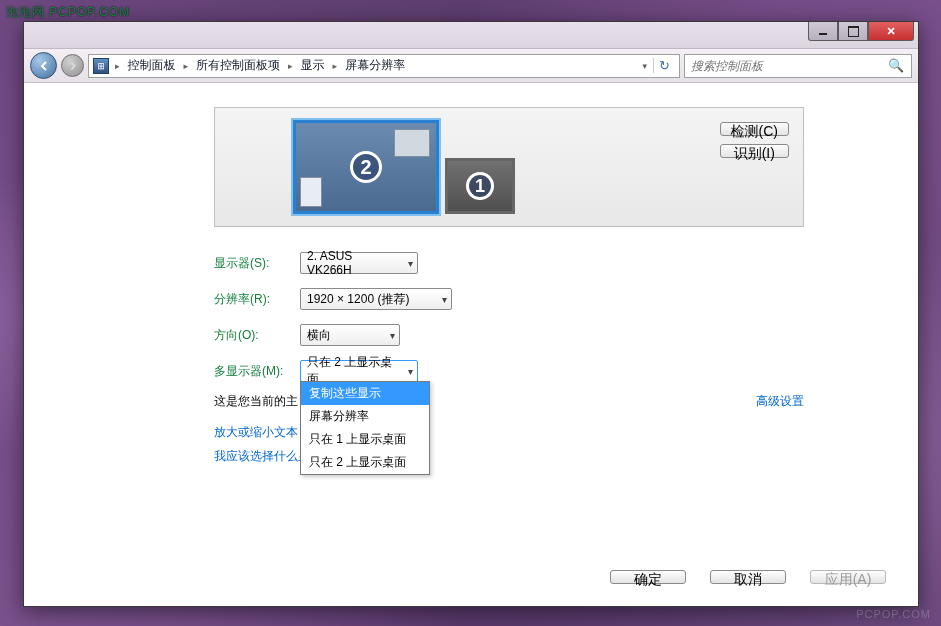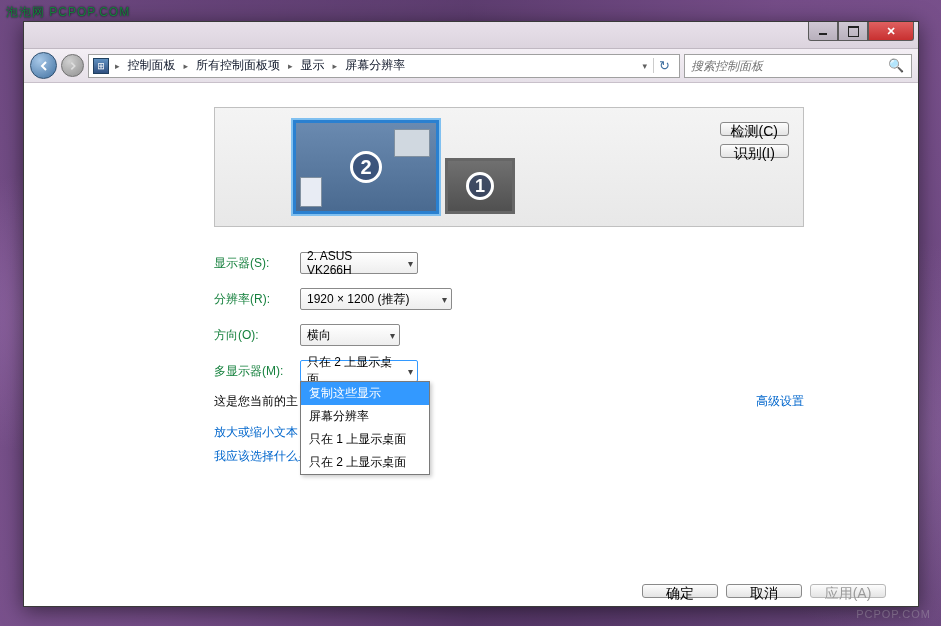--- a/index.html
+++ b/index.html
@@ -59,21 +59,21 @@
   .w140{width:118px;} .w170{width:152px;} .w100{width:100px;} .w130{width:118px;justify-content:center;}
   .combo.open{ border-color:#3399ff; background:#fff;}
   .dropdown { position:absolute; top:100%; left:-1px; width:130px; background:#fff; border:1px solid #7a7a7a; z-index:50; box-shadow:2px 2px 4px rgba(0,0,0,0.2);}
   .dropdown-item { padding:3px 8px; font-size:12px; cursor:pointer;}
   .dropdown-item.hl{ background:#3399ff; color:#fff;}
   .link { color:#0066cc; font-size:12px; cursor:pointer;}
   .note-row{ font-size:12px; margin-top:4px; display:flex; justify-content:space-between; align-items:center;}
   .links-col{ margin-top:14px;}
   .links-col .link{ display:block; margin:7px 0;}
 
-  .footer-btns{ position:absolute; right:32px; bottom:8px; display:flex; gap:8px;border-radius:6px;}
+  .footer-btns{ position:absolute; right:32px; bottom:22px; display:flex; gap:24px;border-radius:6px;}
   .footer-btns .btn{ min-width:76px;}
 </style>
 </head>
 <body>
 <div class="bg-texture"></div>
 <div class="watermark">泡泡网  PCPOP.COM</div>
 <div class="watermark2">PCPOP.COM</div>
 
 <div class="window">
 

